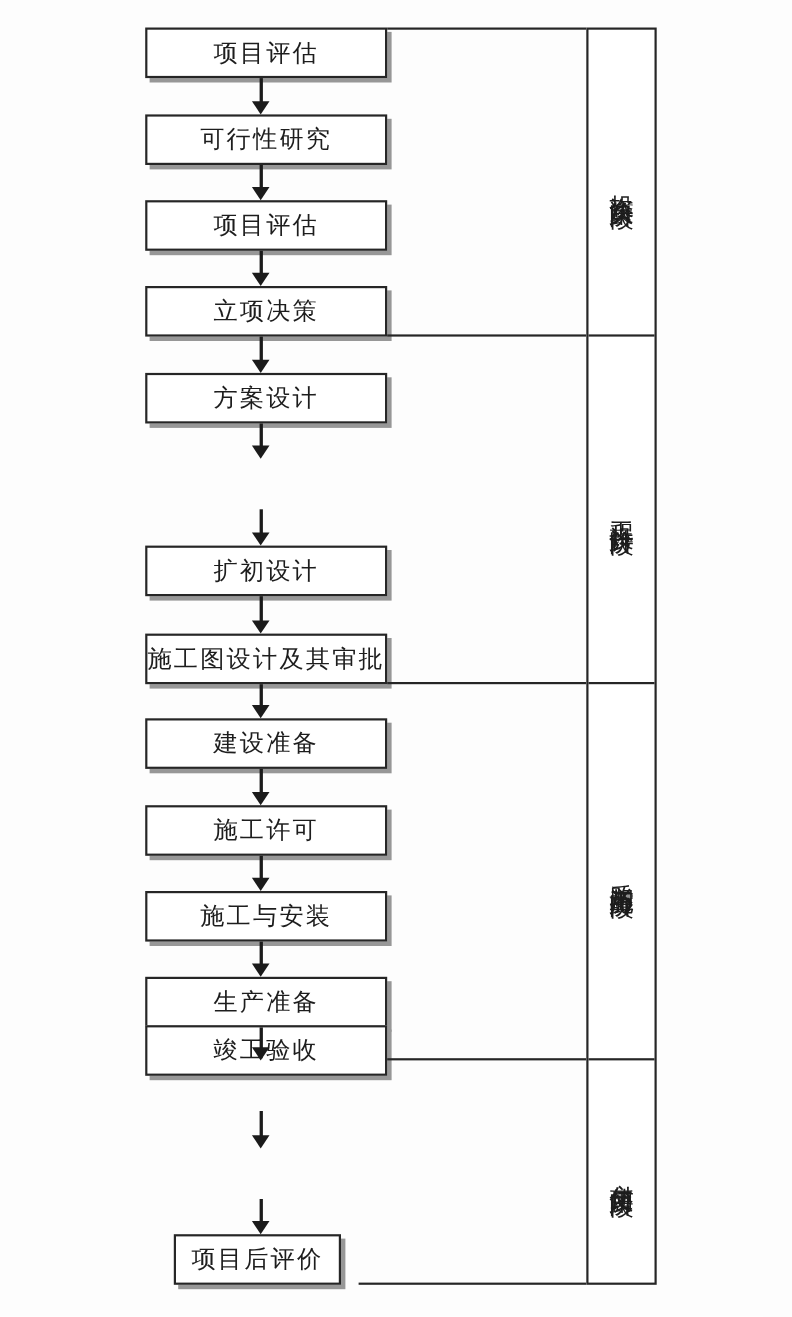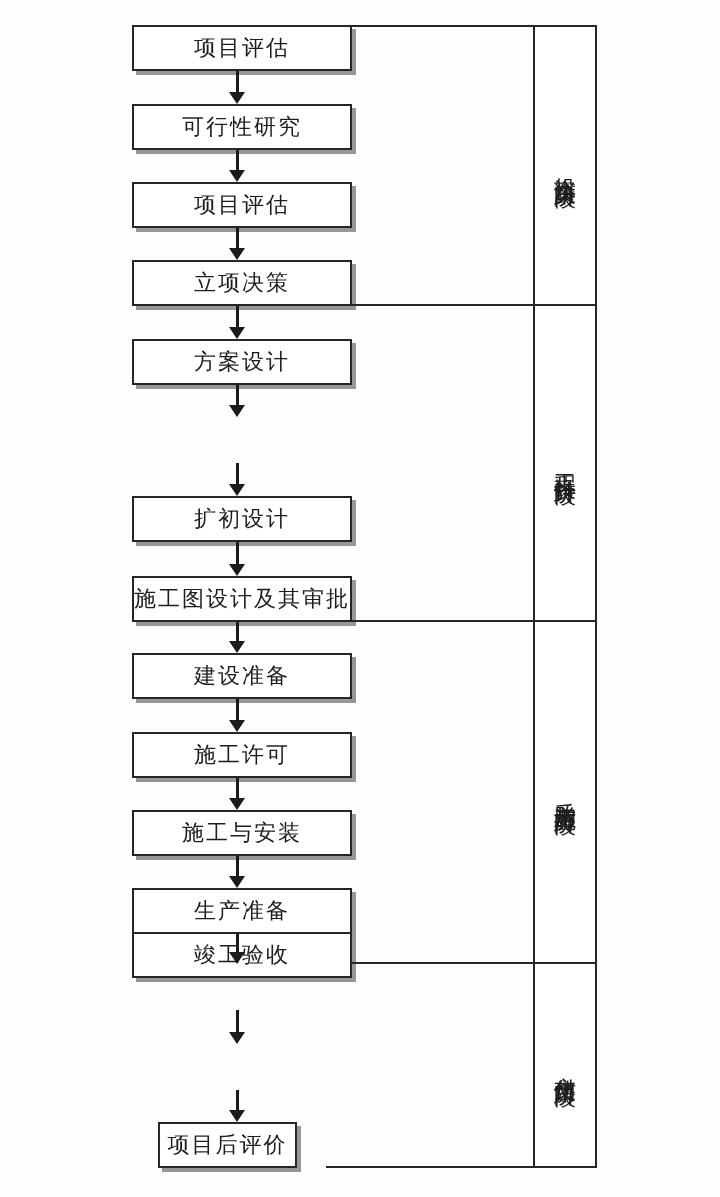--- a/index.html
+++ b/index.html
@@ -22,21 +22,21 @@
     background: #ffffff;
     box-shadow: 4px 4px 0 #979797;
     display: flex;
     align-items: center;
     justify-content: center;
     font-size: 22px;
     letter-spacing: 2px;
     color: #1d1d1d;
     white-space: nowrap;
   }
-  .flow-box.small { left: 158px; width: 139px; }
+  .flow-box.small { left: 158px; width: 152px; }
   
   .flow-arrow { position: absolute; left: 229px; width: 16px; }
   .flow-arrow .stem {
     position: absolute; left: 6.5px; top: 0; width: 3px; background: #1b1b1b;
   }
   .flow-arrow .head {
     position: absolute; left: 0; bottom: 0; width: 0; height: 0;
     border-left: 8px solid transparent;
     border-right: 8px solid transparent;
     border-top: 12px solid #1b1b1b;

